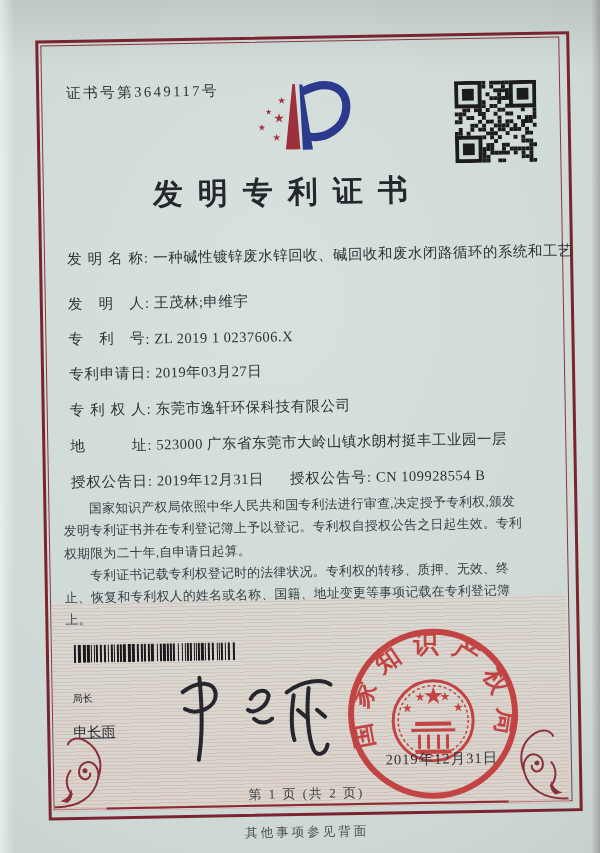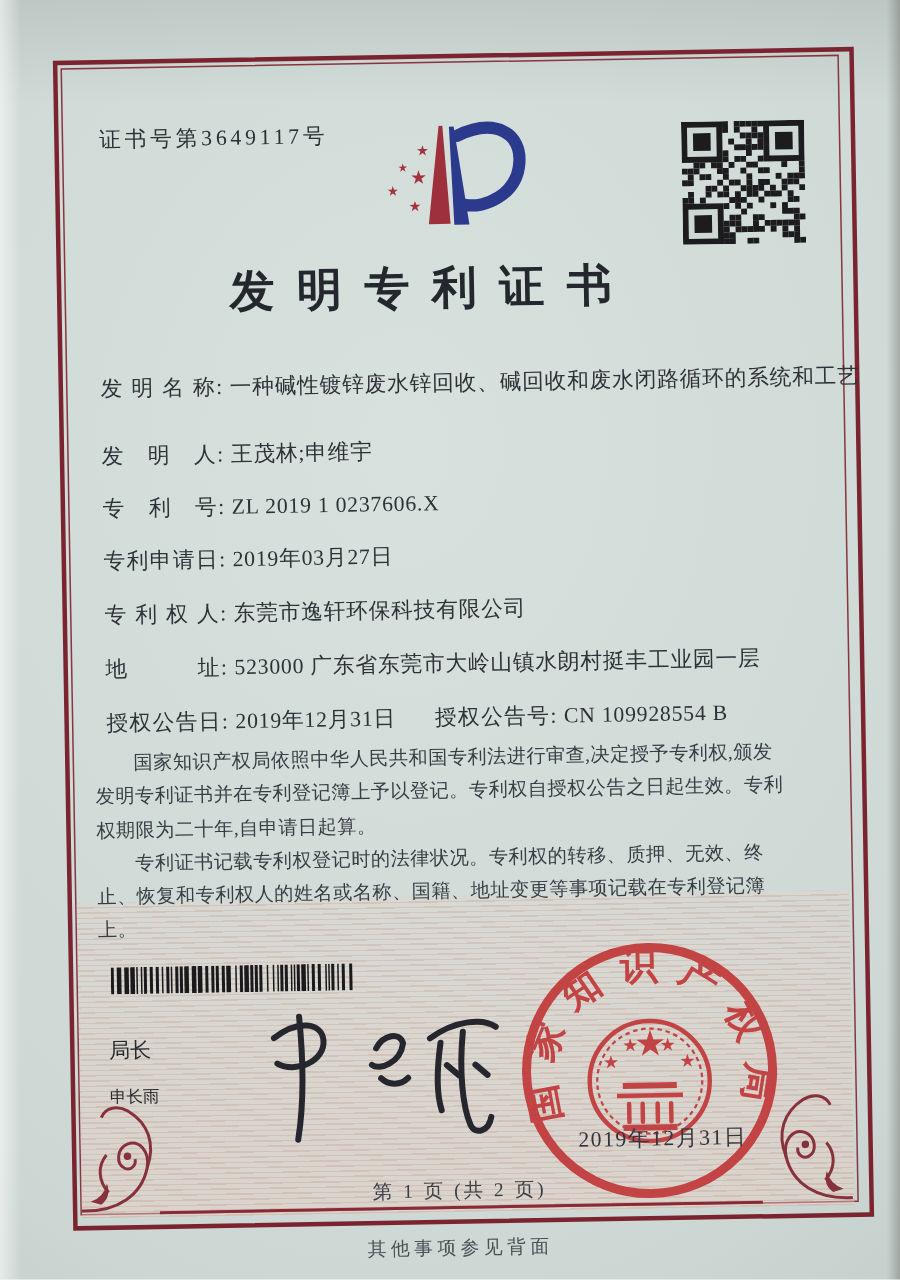--- a/index.html
+++ b/index.html
@@ -26,24 +26,24 @@
     font-size:30px;font-weight:700;letter-spacing:15px;color:#24282e;transform:translateX(-8px);}
   .row{position:absolute;left:70px;font-size:14.5px;color:#2e3237;white-space:nowrap;}
   .flabel{display:inline-block;width:76px;text-align:justify;text-align-last:justify;vertical-align:bottom;}
   .colon{display:inline-block;margin-left:1px;}
   .fval{margin-left:5px;letter-spacing:.5px;}
   .pair2{margin-left:26px;}
   .paras{position:absolute;left:62px;top:494px;width:462px;font-size:12.8px;
     line-height:1.74;color:#383d44;letter-spacing:.3px;}
   .paras p{margin:0;text-indent:2em;}
   .barcode{position:absolute;left:70px;top:641px;}
-  .signer-title{position:absolute;left:68px;top:688px;font-size:14px;color:#26292e;
+  .signer-title{position:absolute;left:68px;top:688px;font-size:10px;color:#26292e;
     font-family:"Liberation Sans","DejaVu Sans",sans-serif;}
-  .signer-name{position:absolute;left:68px;top:720px;font-size:11px;color:#26292e;
-    font-family:"Liberation Sans","DejaVu Sans",sans-serif;}
+  .signer-name{position:absolute;left:68px;top:720px;font-size:14px;color:#26292e;
+    font-family:"Liberation Sans","DejaVu Sans",sans-serif;text-decoration:underline;}
   .signature{position:absolute;left:150px;top:668px;}
   .seal{position:absolute;left:340px;top:628px;opacity:.93;}
   .seal-date{position:absolute;left:352px;top:752px;width:168px;text-align:center;
     font-size:14.5px;letter-spacing:1px;color:#33343c;z-index:5;}
   .footer-page{position:absolute;left:0;right:0;top:785px;text-align:center;
     font-size:13px;color:#3a3e44;letter-spacing:2px;}
   .back-note{position:absolute;left:0;right:0;top:824px;text-align:center;
     font-size:12.5px;color:#4a4f55;letter-spacing:3px;}
   .bottom-line{position:absolute;left:100px;top:804px;width:402px;height:1.5px;background:#8a2a36;}
   .ornament{position:absolute;top:731px;}

